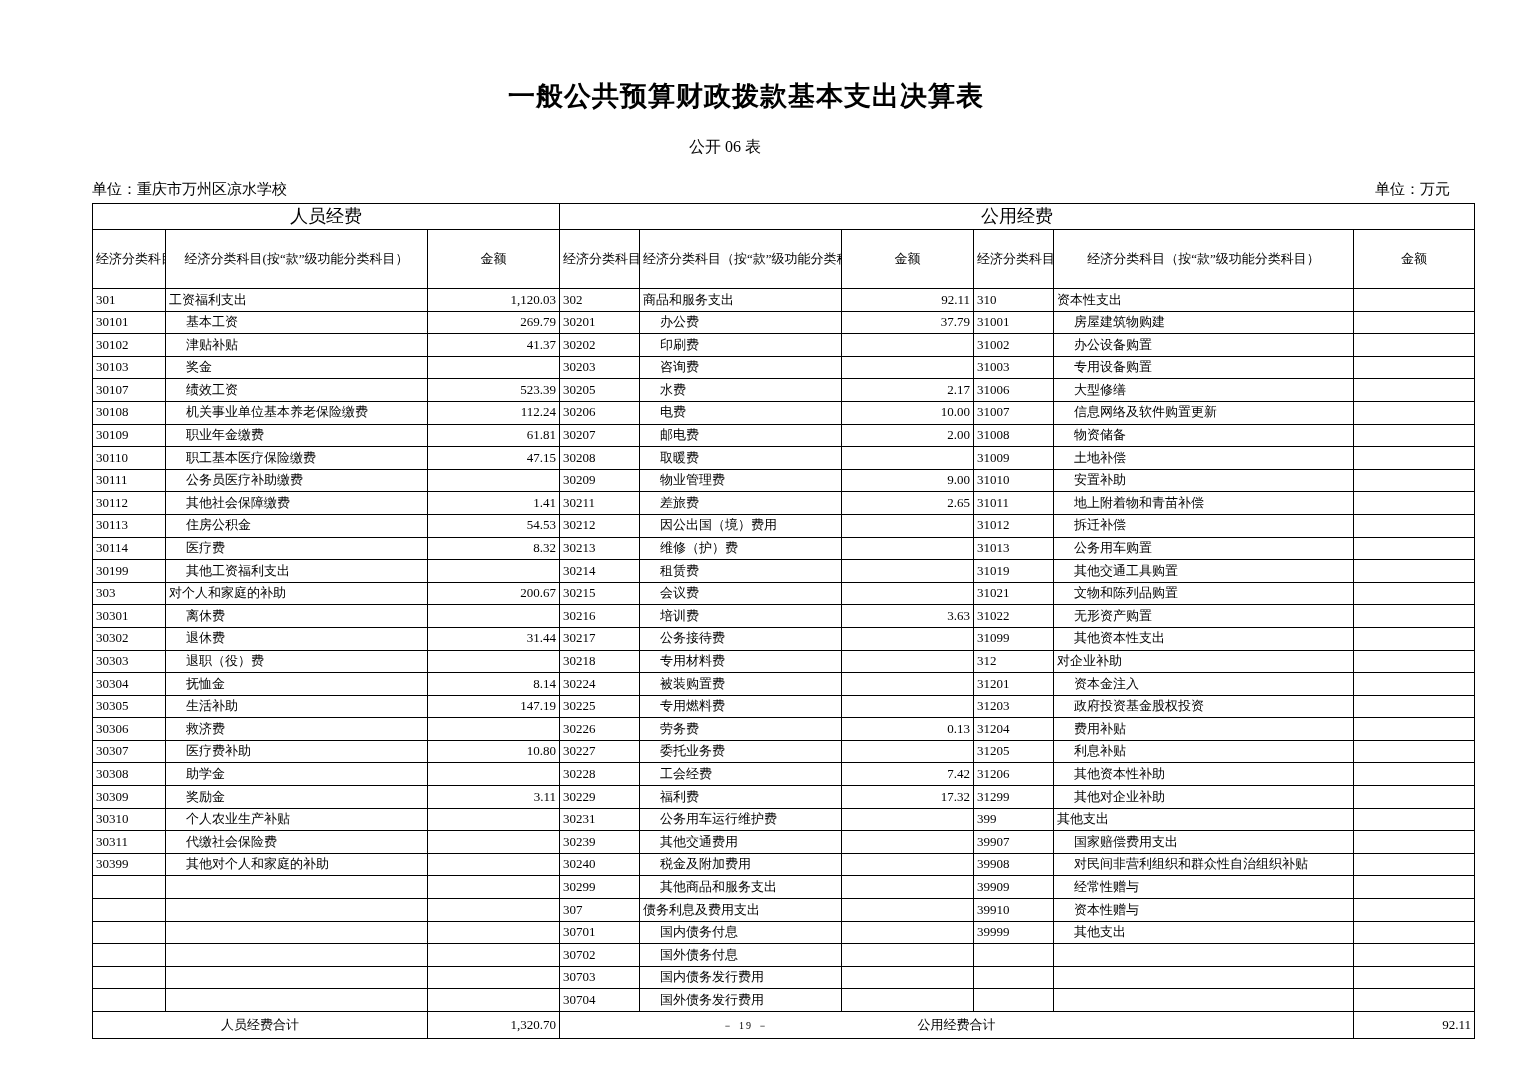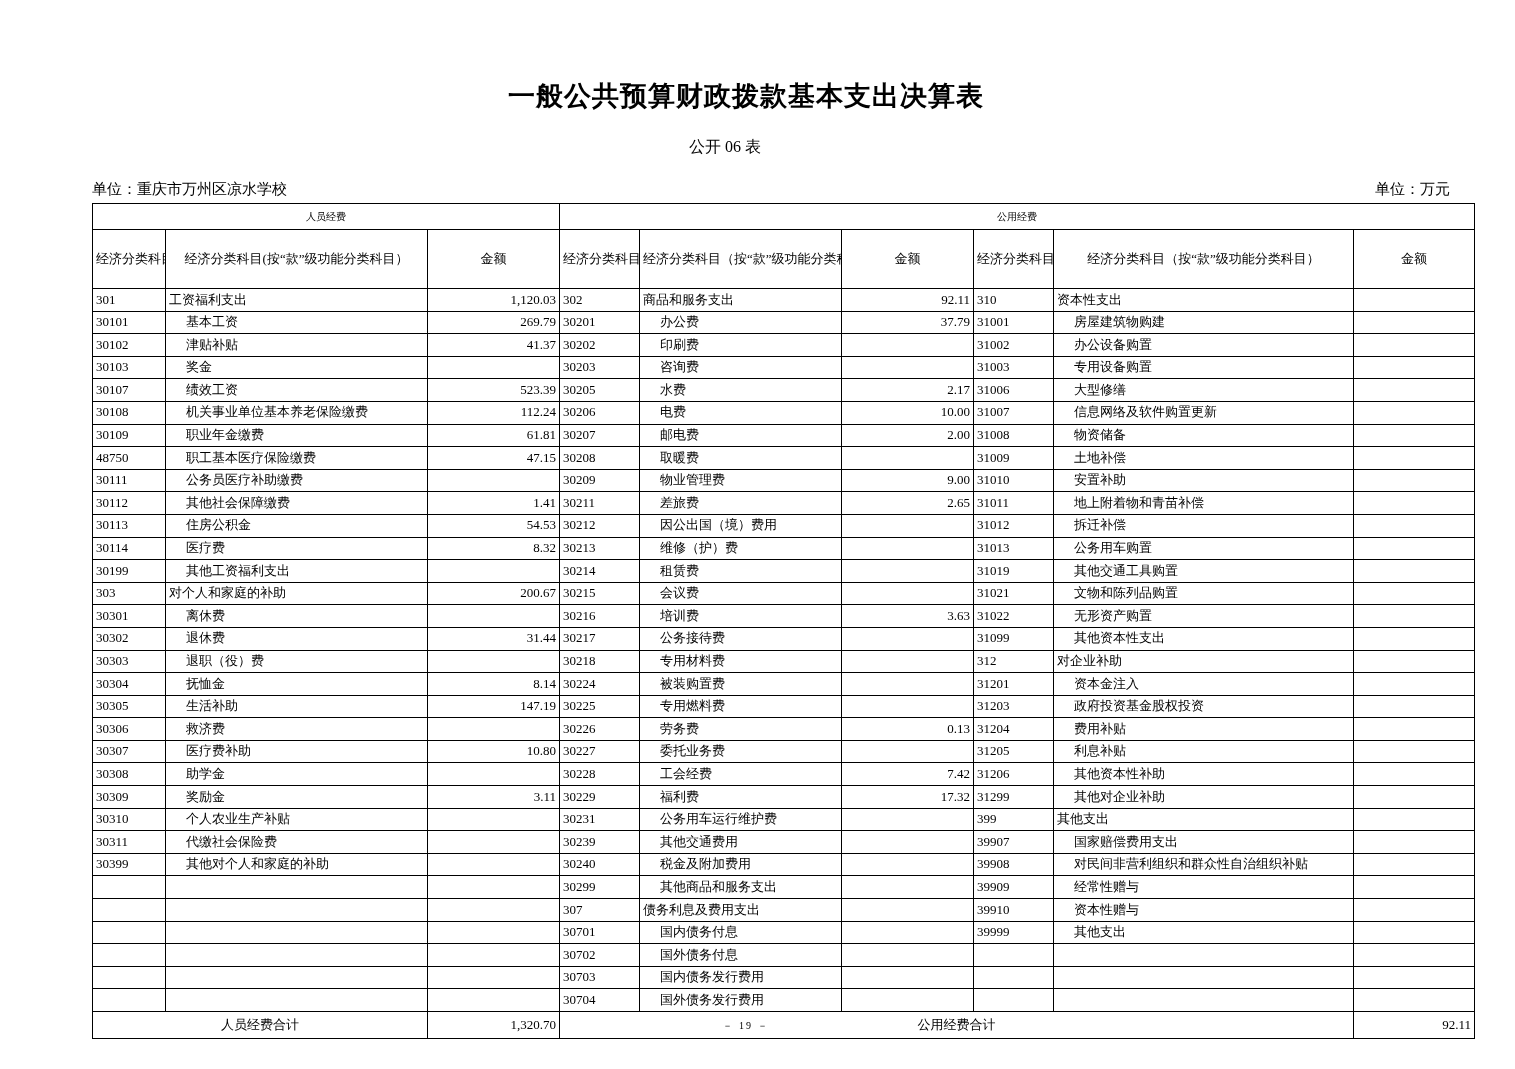--- a/index.html
+++ b/index.html
@@ -53,21 +53,21 @@
     border:1px solid #000;
     padding:1px 3px;
     vertical-align:middle;
     overflow:hidden;
     white-space:nowrap;
   }
   table.budget th{
     font-weight:normal;
     text-align:center;
   }
-  .grp-head{ height:23px; font-size:10px;}
+  .grp-head{ height:23px; font-size:18px;}
   .col-head{ height:56px; font-size:13px; white-space:normal; line-height:1.18;}
   td.code{ text-align:left; padding-left:3px;}
   td.name{ text-align:left; }
   td.name.lvl1{ padding-left:3px;}
   td.name.lvl2{ padding-left:20px;}
   td.amt{ text-align:right; padding-right:4px;}
   tr.data-row td{ height:19.6px; }
   tr.total-row td{ height:24px;font-family:Liberation Serif, serif; }
   td.total-label{ text-align:center; }
   
@@ -204,21 +204,21 @@
           <td class="name lvl2">职业年金缴费</td>
           <td class="amt">61.81</td>
           <td class="code">30207</td>
           <td class="name lvl2">邮电费</td>
           <td class="amt">2.00</td>
           <td class="code">31008</td>
           <td class="name lvl2">物资储备</td>
           <td class="amt"></td>
         </tr>
         <tr class="data-row">
-          <td class="code">48750</td>
+          <td class="code">30110</td>
           <td class="name lvl2">职工基本医疗保险缴费</td>
           <td class="amt">47.15</td>
           <td class="code">30208</td>
           <td class="name lvl2">取暖费</td>
           <td class="amt"></td>
           <td class="code">31009</td>
           <td class="name lvl2">土地补偿</td>
           <td class="amt"></td>
         </tr>
         <tr class="data-row">

